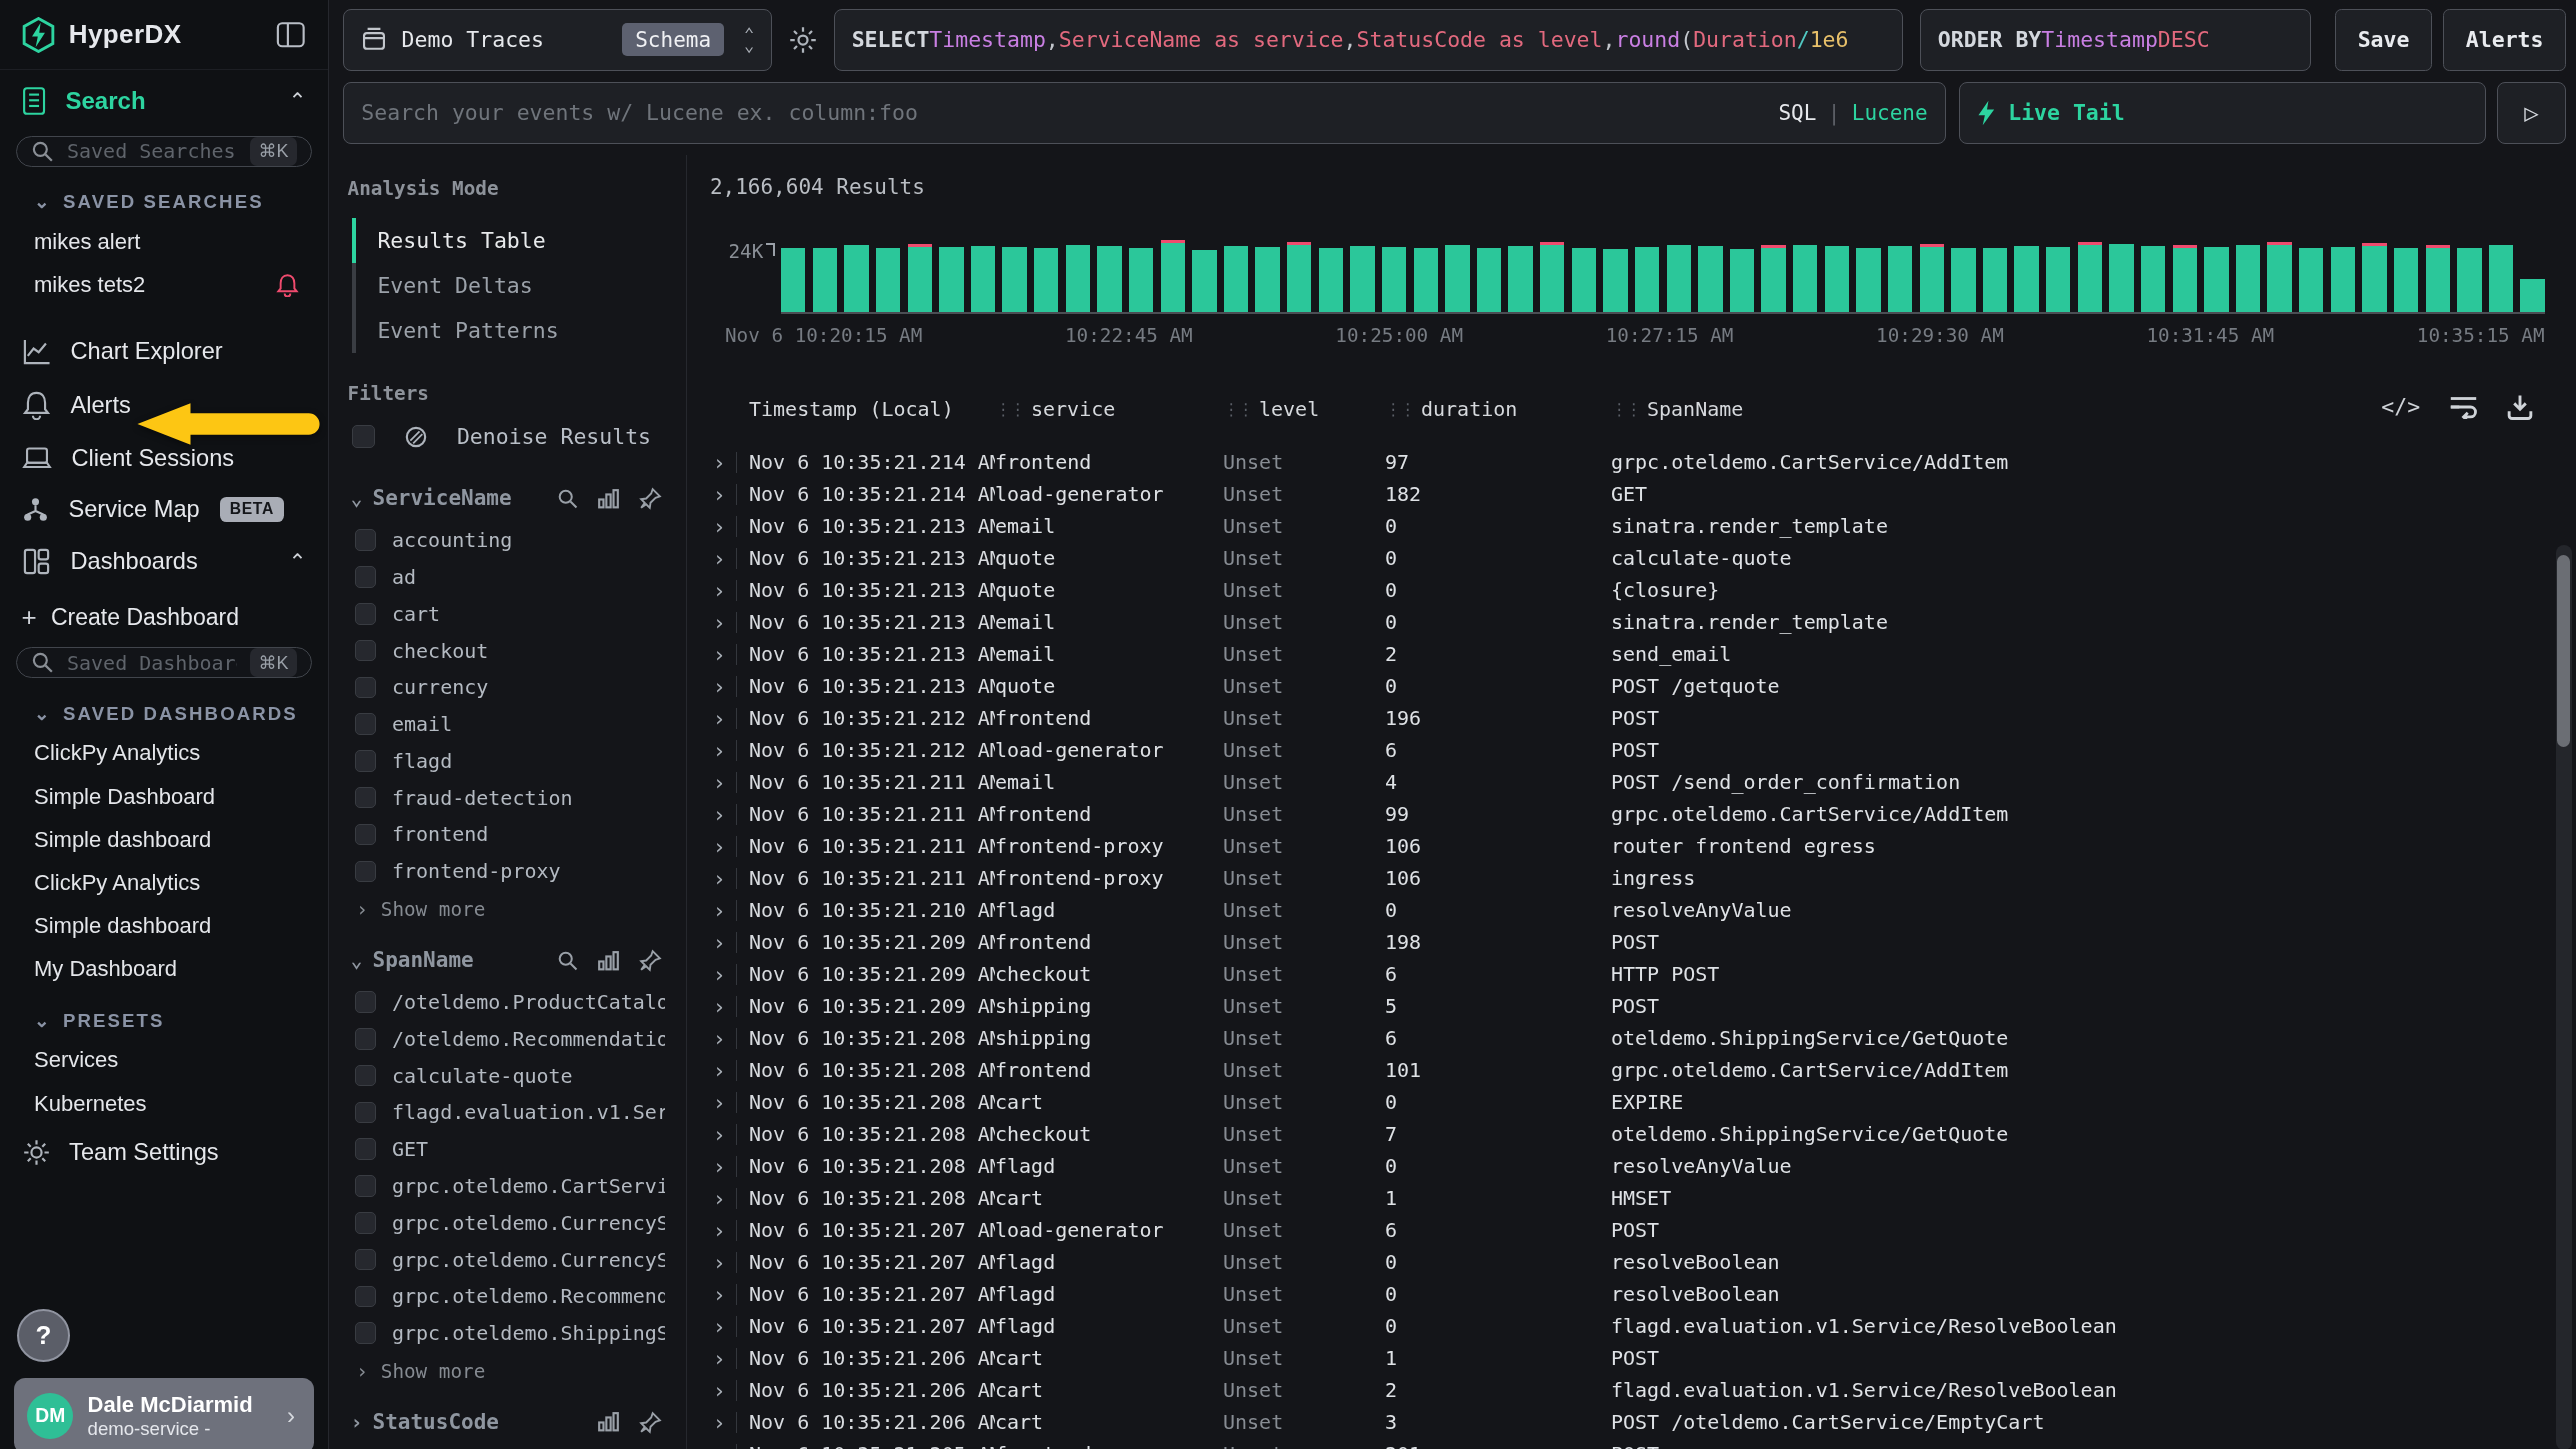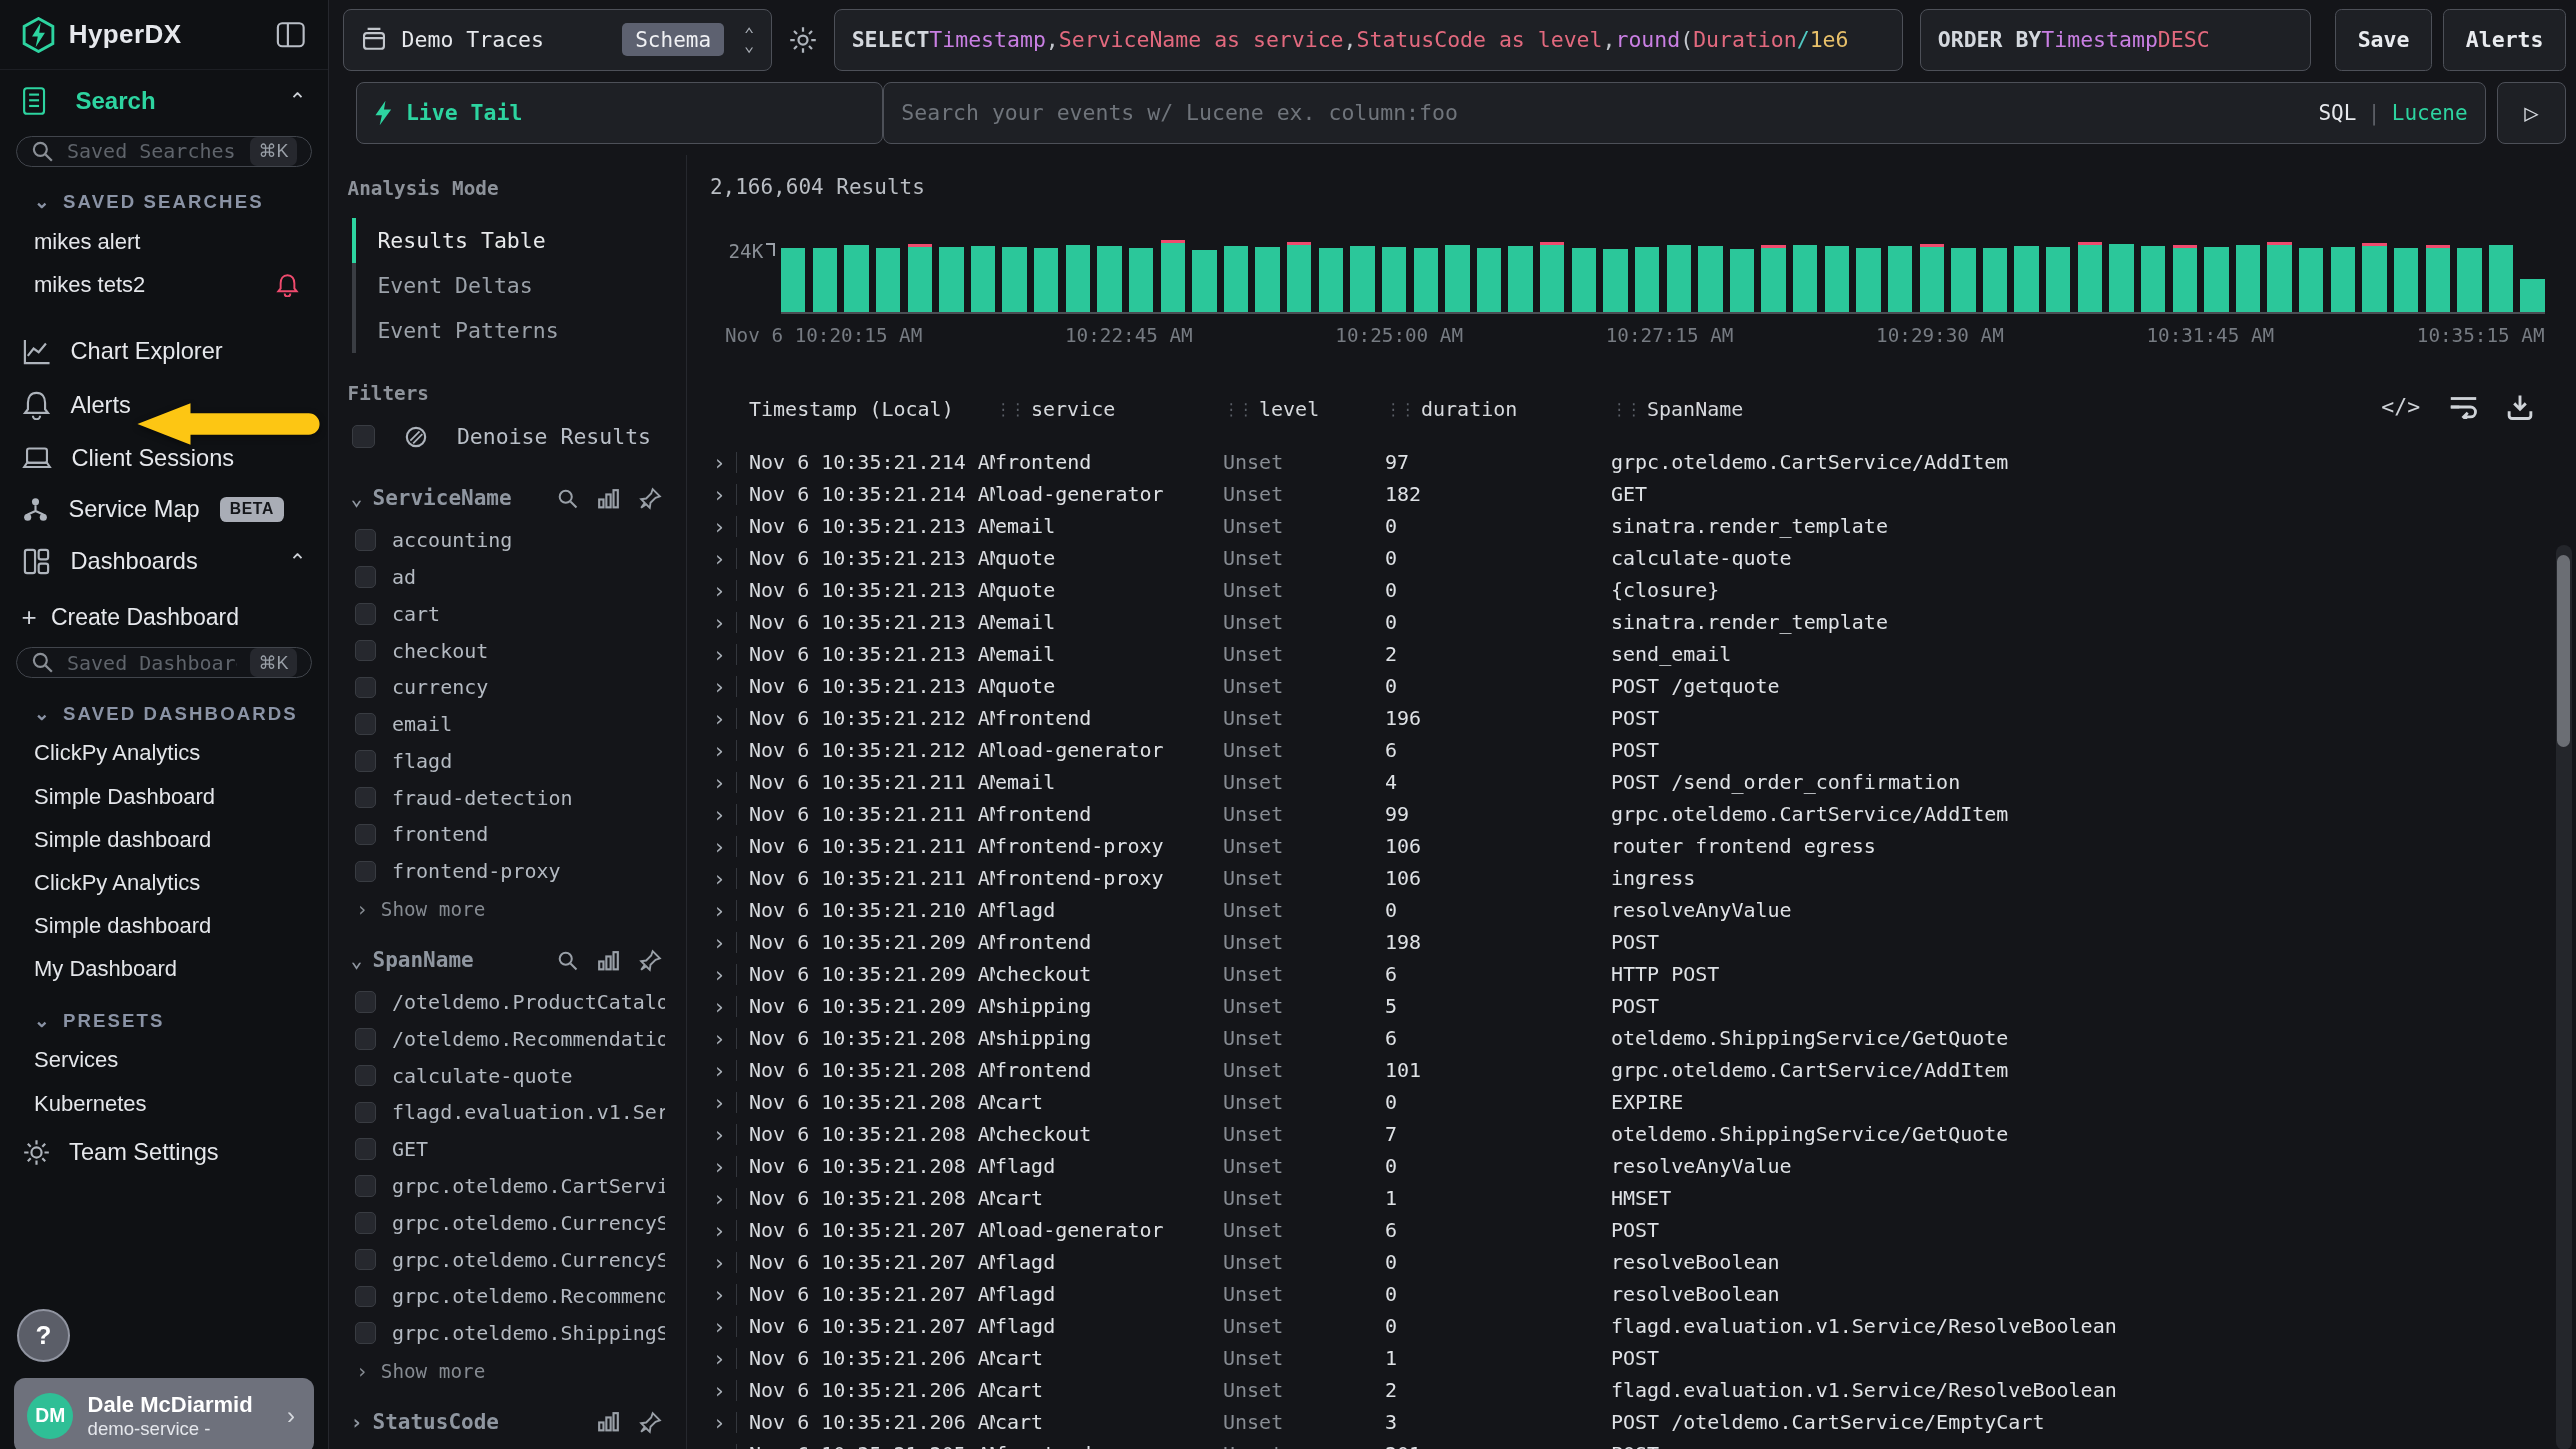--- a/index.html
+++ b/index.html
@@ -24,21 +24,21 @@
 *{margin:0;padding:0;box-sizing:border-box}
 html,body{background:#000}
 .screen{width:2576px;height:1450px;background:var(--bg);display:flex;overflow:hidden;position:relative;font-family:var(--sans);color:var(--text)}
 
 
 .sidebar{width:329px;min-width:329px;background:var(--sidebar-bg);border-right:1.4px solid var(--subtle);display:flex;flex-direction:column;position:relative}
 .logo-row{display:flex;align-items:center;gap:14.3px;padding:18.6px 21.5px;height:69px}
 .logo-name{font-size:26px;font-weight:bold;letter-spacing:0.4px}
 .collapse-btn{margin-left:auto;color:#b9bec6}
 .side-divider{border-top:1.4px solid #1d1f24}
-.search-nav{display:flex;align-items:center;gap:27px;padding:15.7px 21.5px 13px}
+.search-nav{display:flex;align-items:center;gap:17px;padding:15.7px 21.5px 13px}
 .search-nav .lbl{color:var(--green);font-size:24px;font-weight:bold}
 .search-nav .chev{margin-left:auto;color:#cfd3d9;font-size:21.5px}
 .pill-search{margin:7.2px 15.7px 5.7px;height:49px;border:1.4px solid #41454c;border-radius:26px;display:flex;align-items:center;gap:13px;padding:0 14.3px;background:#121418}
 .pill-search .ph{font-family:var(--mono);font-size:20px;color:#5f646b;flex:1;white-space:nowrap;overflow:hidden}
 .kbd{background:#26282e;border-radius:7.2px;color:#9aa0a8;font-size:18px;padding:3.6px 8.6px;font-family:var(--sans)}
 .section-head{display:flex;align-items:center;gap:11.4px;color:#8a93a5;font-size:18.6px;letter-spacing:2.1px;padding:18.6px 0 7.2px 34px;font-weight:bold}
 .section-head .chev{font-size:18.6px;color:#8a93a5}
 .side-item{font-size:22px;color:#e4e6ea;padding:8.6px 0 8.6px 34px;display:flex;align-items:center;white-space:nowrap}
 .side-item .bell{margin-left:auto;margin-right:29px;color:var(--red)}
 .nav-list{display:flex;flex-direction:column;gap:4.3px;margin-top:20px}
@@ -361,35 +361,35 @@
           </div>
         <div class="widget order-input" id="order-editor">
             <span class="tok-kw">ORDER BY </span>
             <span class="tok-purple">Timestamp</span>
             <span class="tok-salmon"> DESC</span>
           </div>
         <div class="btn">Save</div>
         <div class="btn">Alerts</div>
       </div>
       <div class="tb-row">
+        <div class="widget search-bar">
+          <span class="ph">Search your events w/ Lucene ex. column:foo</span>
+          <span class="langs">
+            <span class="lang-sql">SQL</span>
+            <span class="lang-div">|</span>
+            <span class="lang-lucene">Lucene</span>
+          </span>
+        </div>
         <div class="widget live-tail">
           <span>
             <svg width="18.6" height="26" viewBox="0 0 26 36">
                 <path d="M16 1 L2 21 H11 L8 35 L24 13 H14 Z" fill="#2dd4a0"></path>
               </svg>
           </span>
           <span>Live Tail</span>
-        </div>
-        <div class="widget search-bar">
-          <span class="ph">Search your events w/ Lucene ex. column:foo</span>
-          <span class="langs">
-            <span class="lang-sql">SQL</span>
-            <span class="lang-div">|</span>
-            <span class="lang-lucene">Lucene</span>
-          </span>
         </div>
         <div class="widget play-btn">▷</div>
       </div>
     </div>
 
     <div class="content">
 
       <div class="fpanel">
         <div class="fp-head">Analysis Mode</div>
         <div class="mode-list" id="mode-list">

